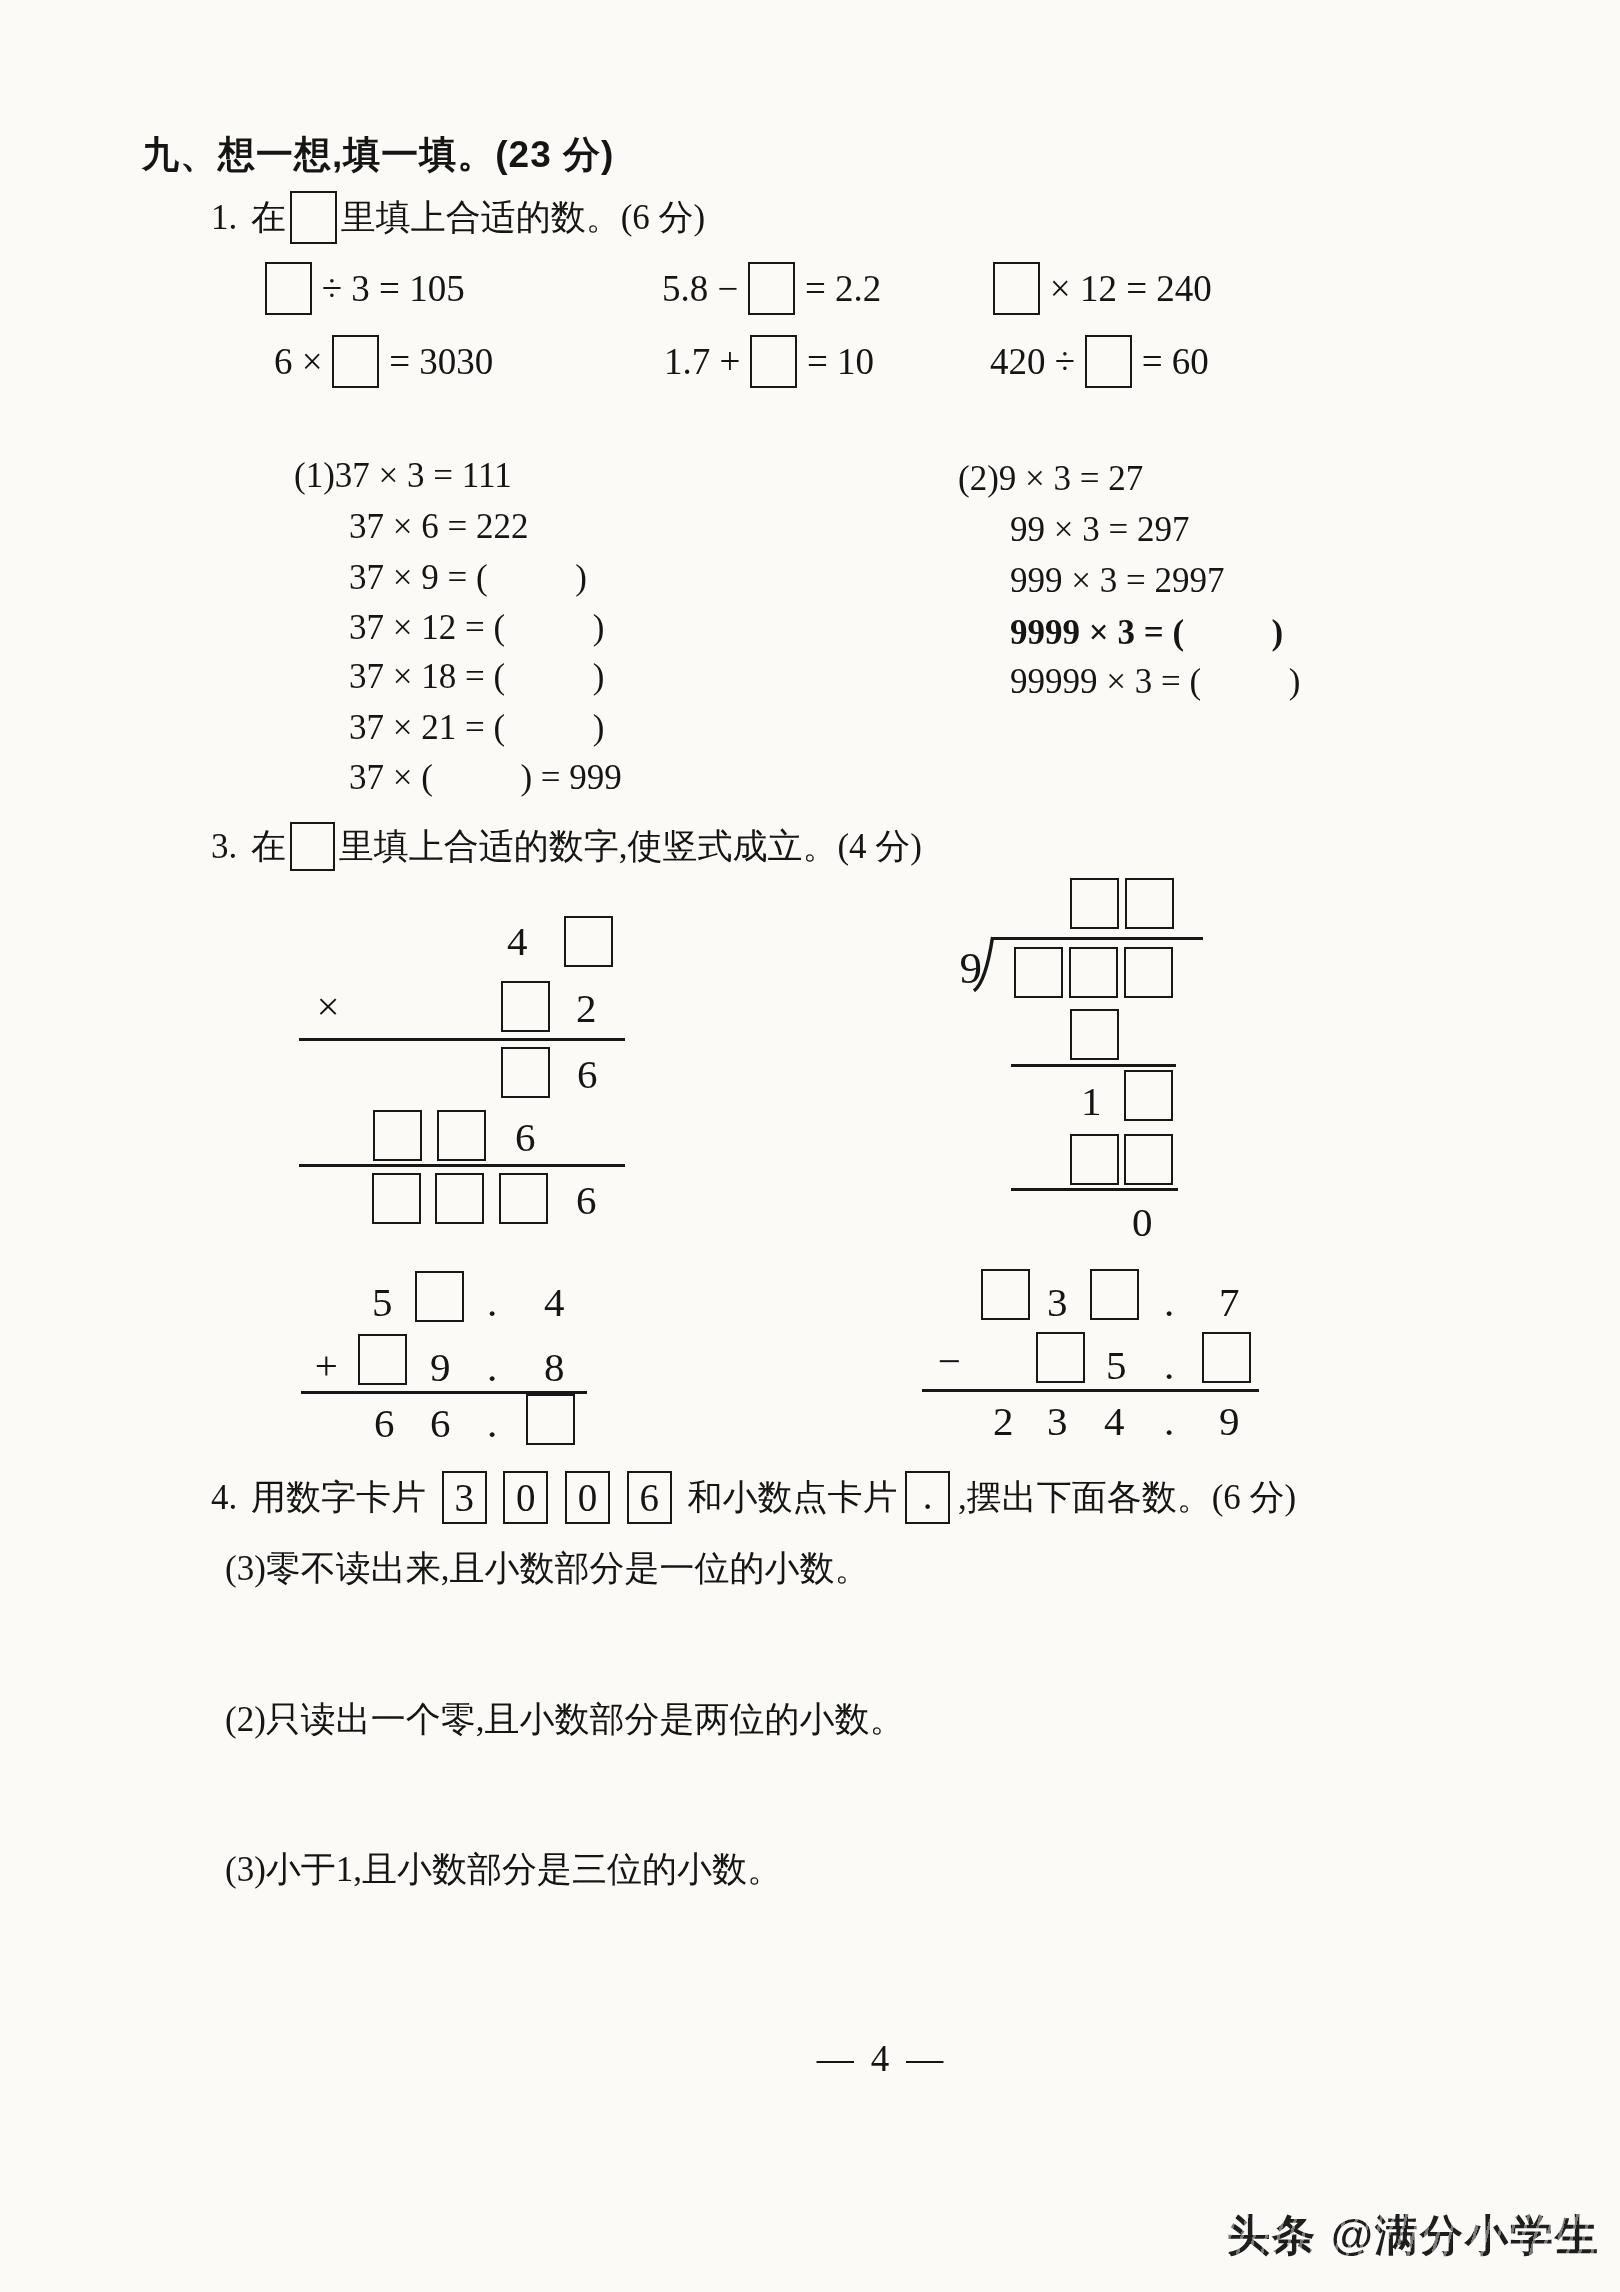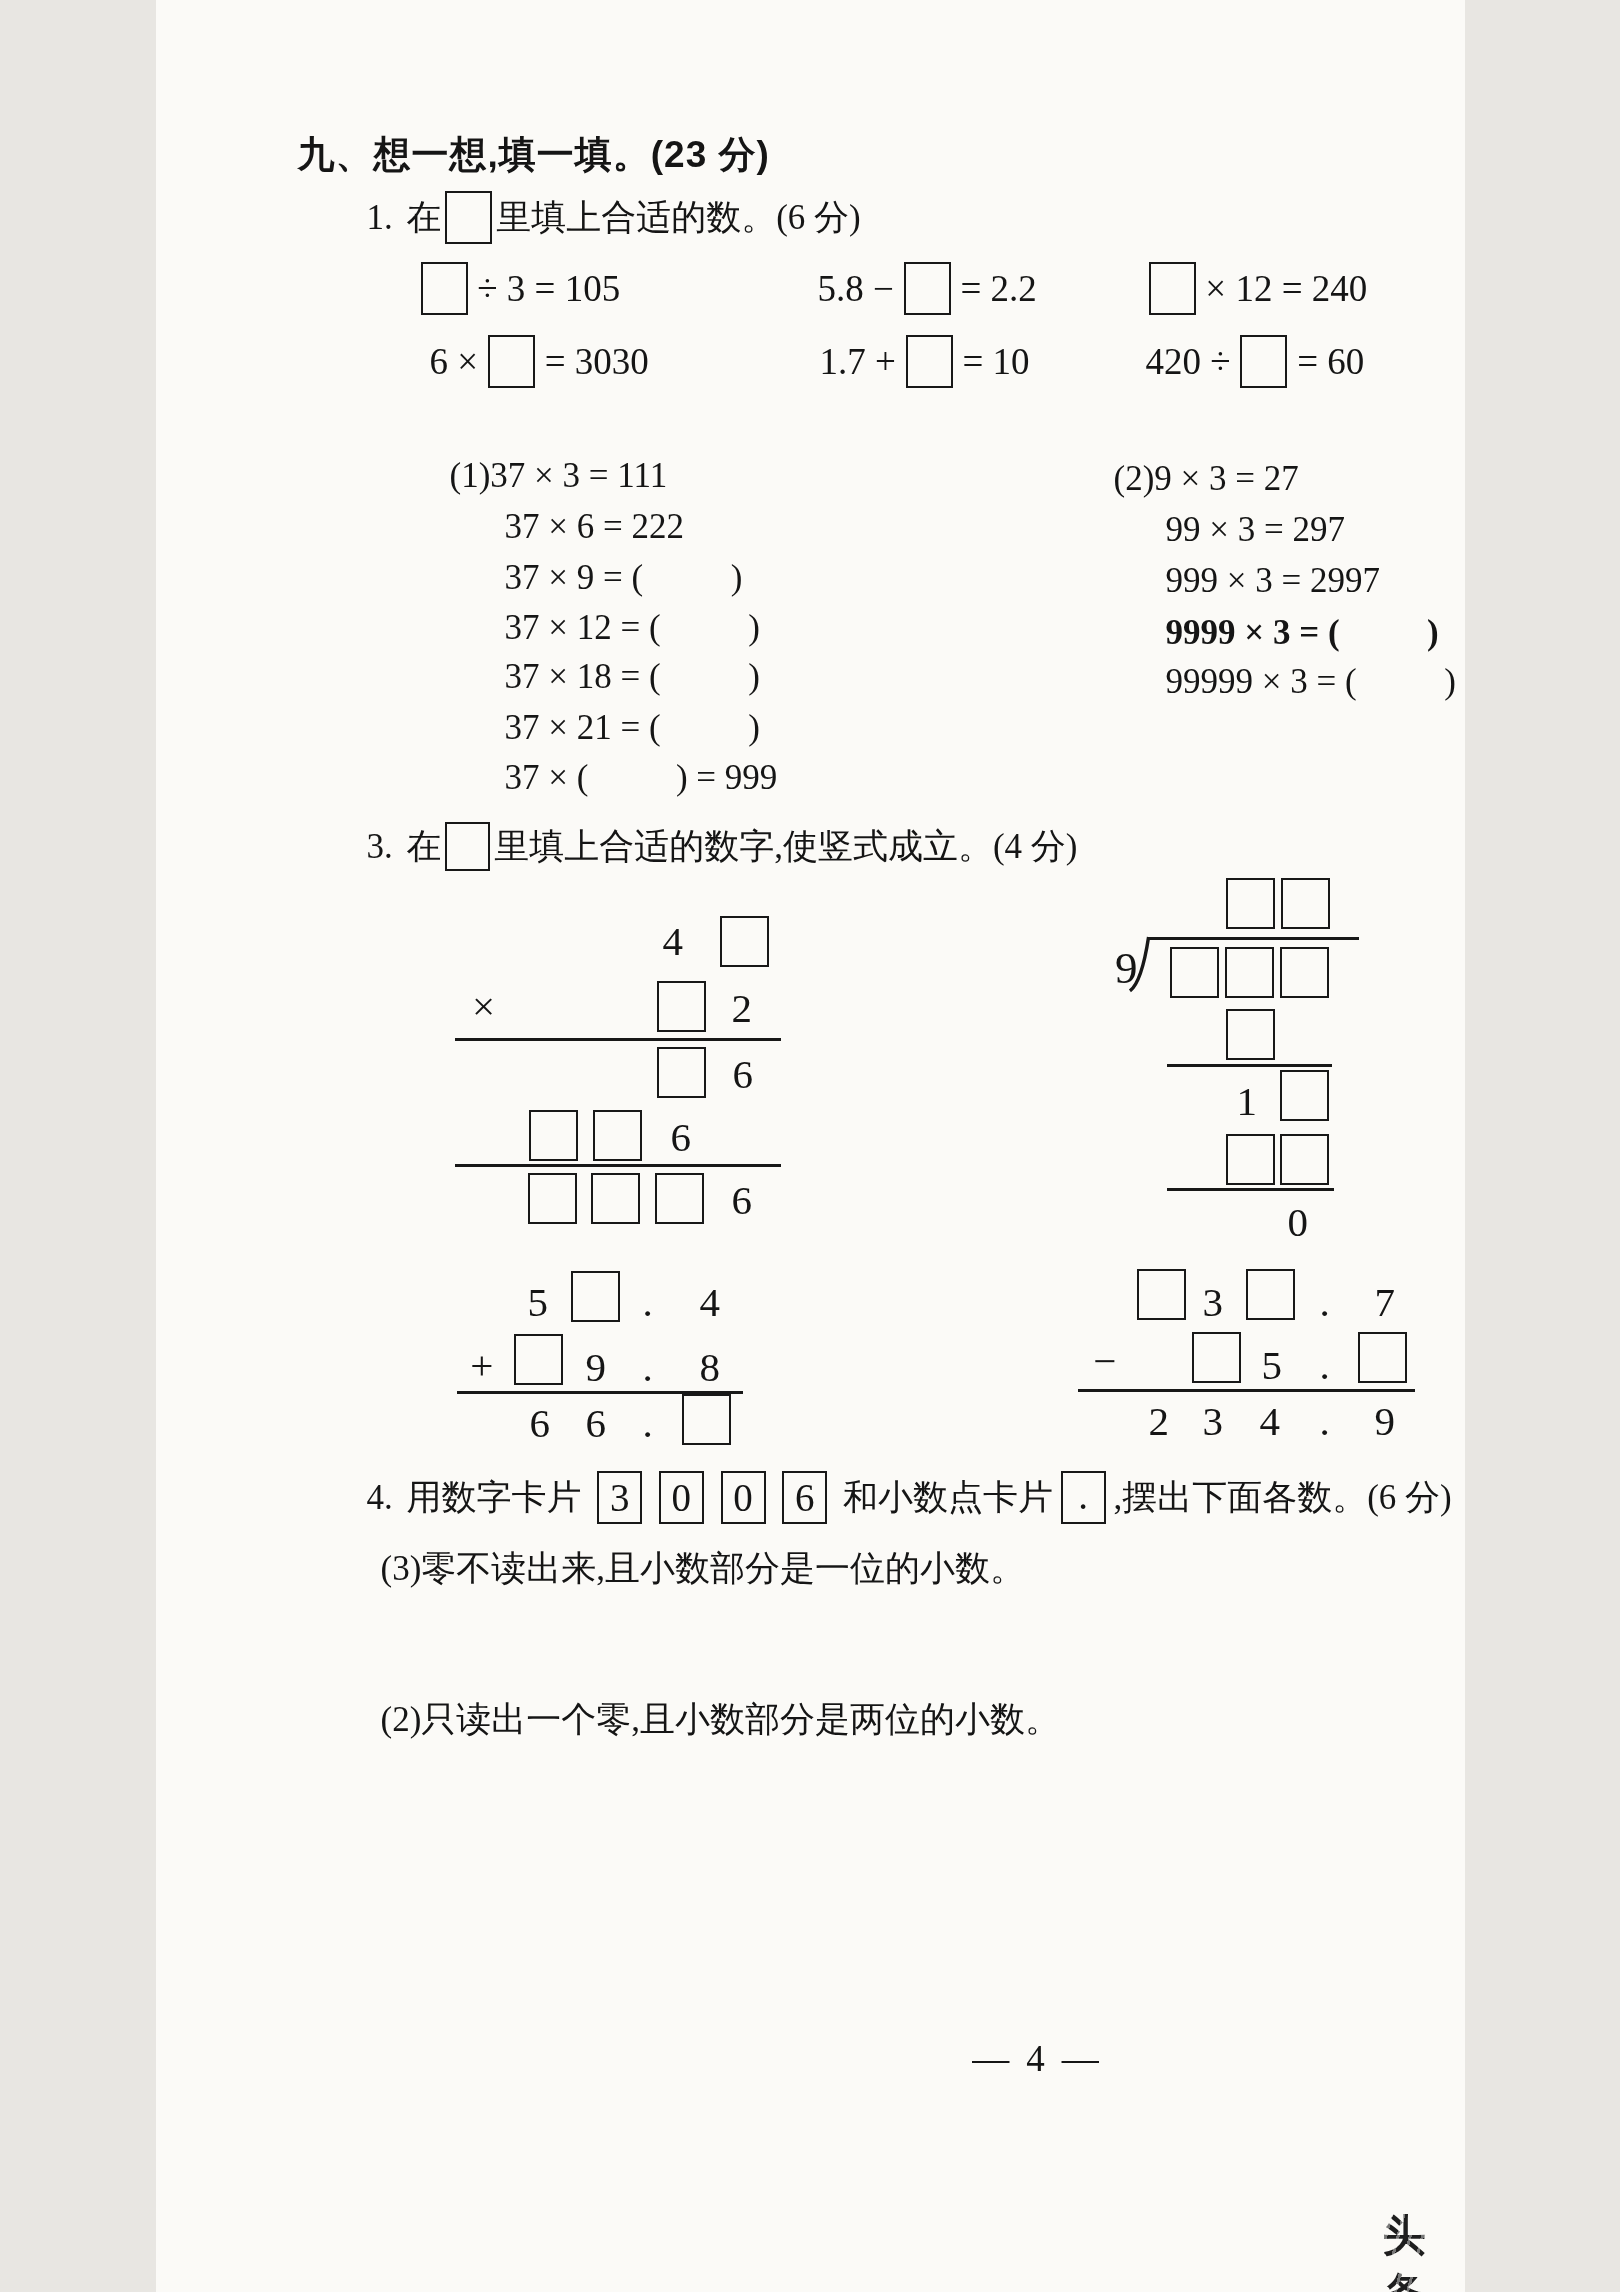--- a/index.html
+++ b/index.html
@@ -1,17 +1,17 @@
 <!DOCTYPE html>
 <html><head>
 <meta charset="utf-8">
 <style>
   html,body{margin:0;padding:0;background:#e8e6e2;}
   .sheet{
-    position:relative;width:1309px;height:2293px;margin:0 auto;
+    position:relative;width:1620px;height:2293px;margin:0 auto;
     background:#fbfaf7;overflow:hidden;
     font-family:"Liberation Serif",serif;color:#151515;
   }
   .abs{position:absolute;}
   .sans{font-family:"Liberation Sans",sans-serif;}
   .title{font-size:37px;font-weight:bold;letter-spacing:1px;}
   .hdr{display:flex;align-items:center;font-size:35px;white-space:pre;}
   .hdr .num{margin-right:13.7px;}
   .ln{font-size:35px;white-space:pre;}
   .eq{display:flex;align-items:center;height:55px;font-size:37px;white-space:pre;gap:9.8px;}
@@ -159,19 +159,20 @@
     <span class="abs d" style="left:242px;top:127px;">.</span>
     <span class="abs d" style="left:297px;top:127px;">9</span>
   </div>
 
   <div class="abs hdr" style="left:211px;top:1468px;height:59px;">
     <span class="num">4.</span><span>用数字卡片</span><span class="cards"><span class="card">3</span><span class="card">0</span><span class="card">0</span><span class="card">6</span></span><span>和小数点卡片</span><span class="card" style="margin:0 7.8px;align-items:flex-end;padding-bottom:3.9px;">.</span><span>,摆出下面各数。(6 分)</span>
   </div>
 
   <div class="abs ln" style="left:225px;top:1545px;">(3)零不读出来,且小数部分是一位的小数。</div>
   <div class="abs ln" style="left:225px;top:1696px;">(2)只读出一个零,且小数部分是两位的小数。</div>
+  <div class="abs ln" style="left:225px;top:1846px;">(3)小于1,且小数部分是三位的小数。</div>
 
   <div class="abs footer" style="left:745px;top:2037px;width:274px;text-align:center;">— 4 —</div>
 
   <div class="abs watermark" style="left:1227px;top:2207px;">头条 @满分小学生</div>
 
 </div>
 
 
 </body></html>

